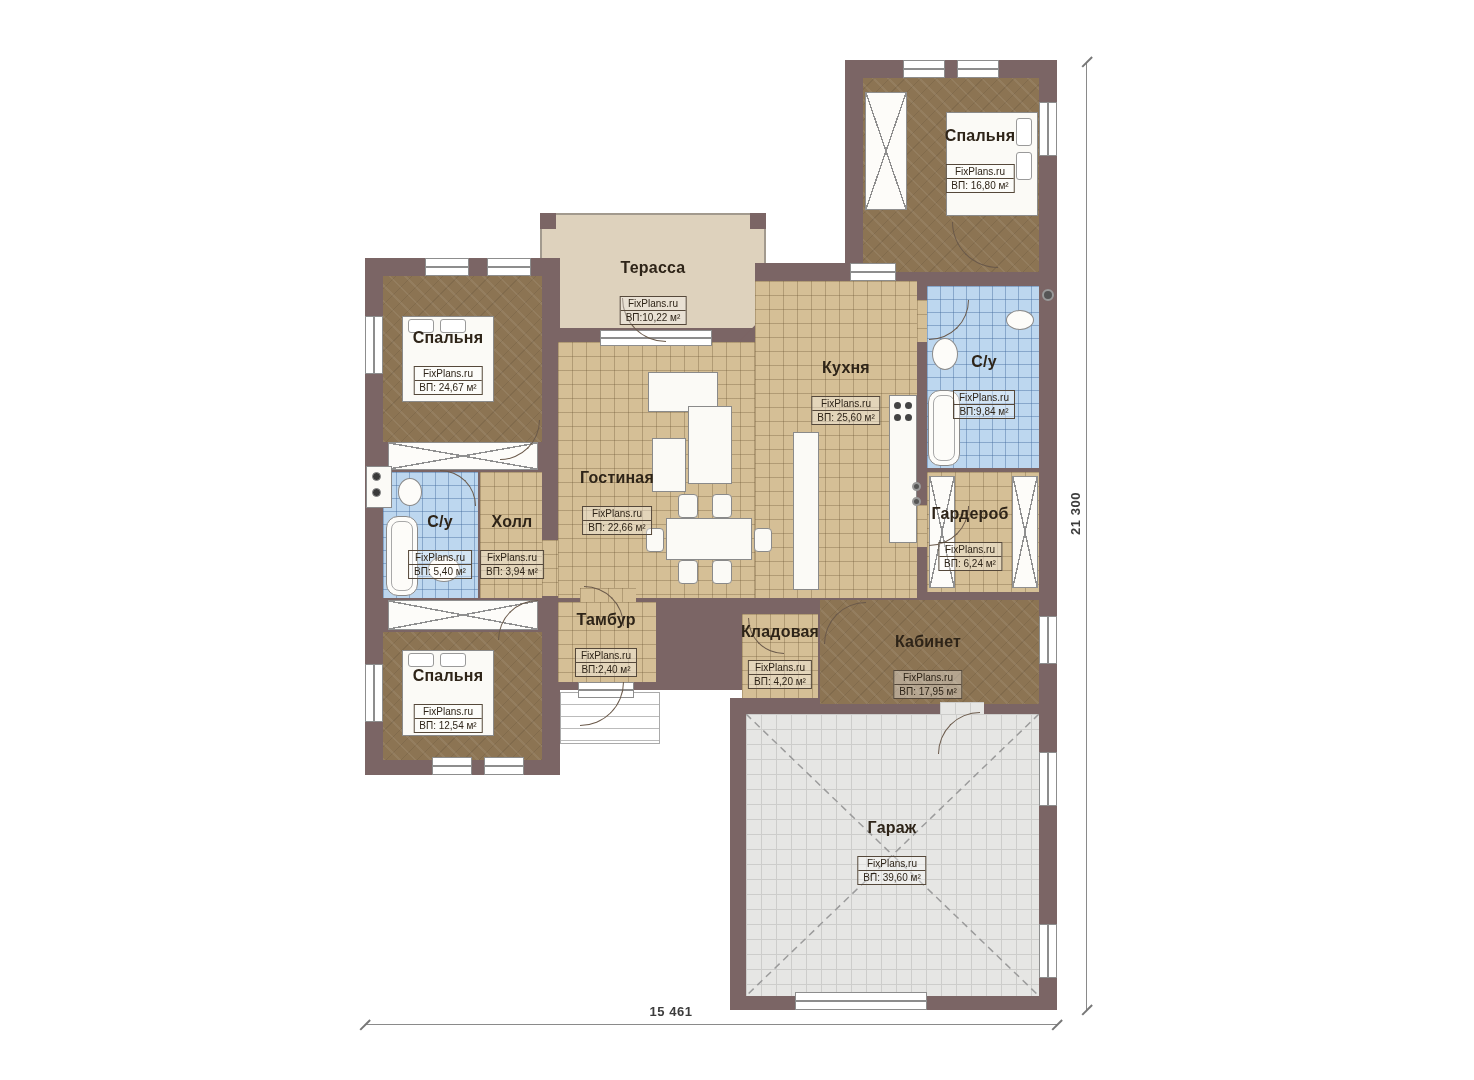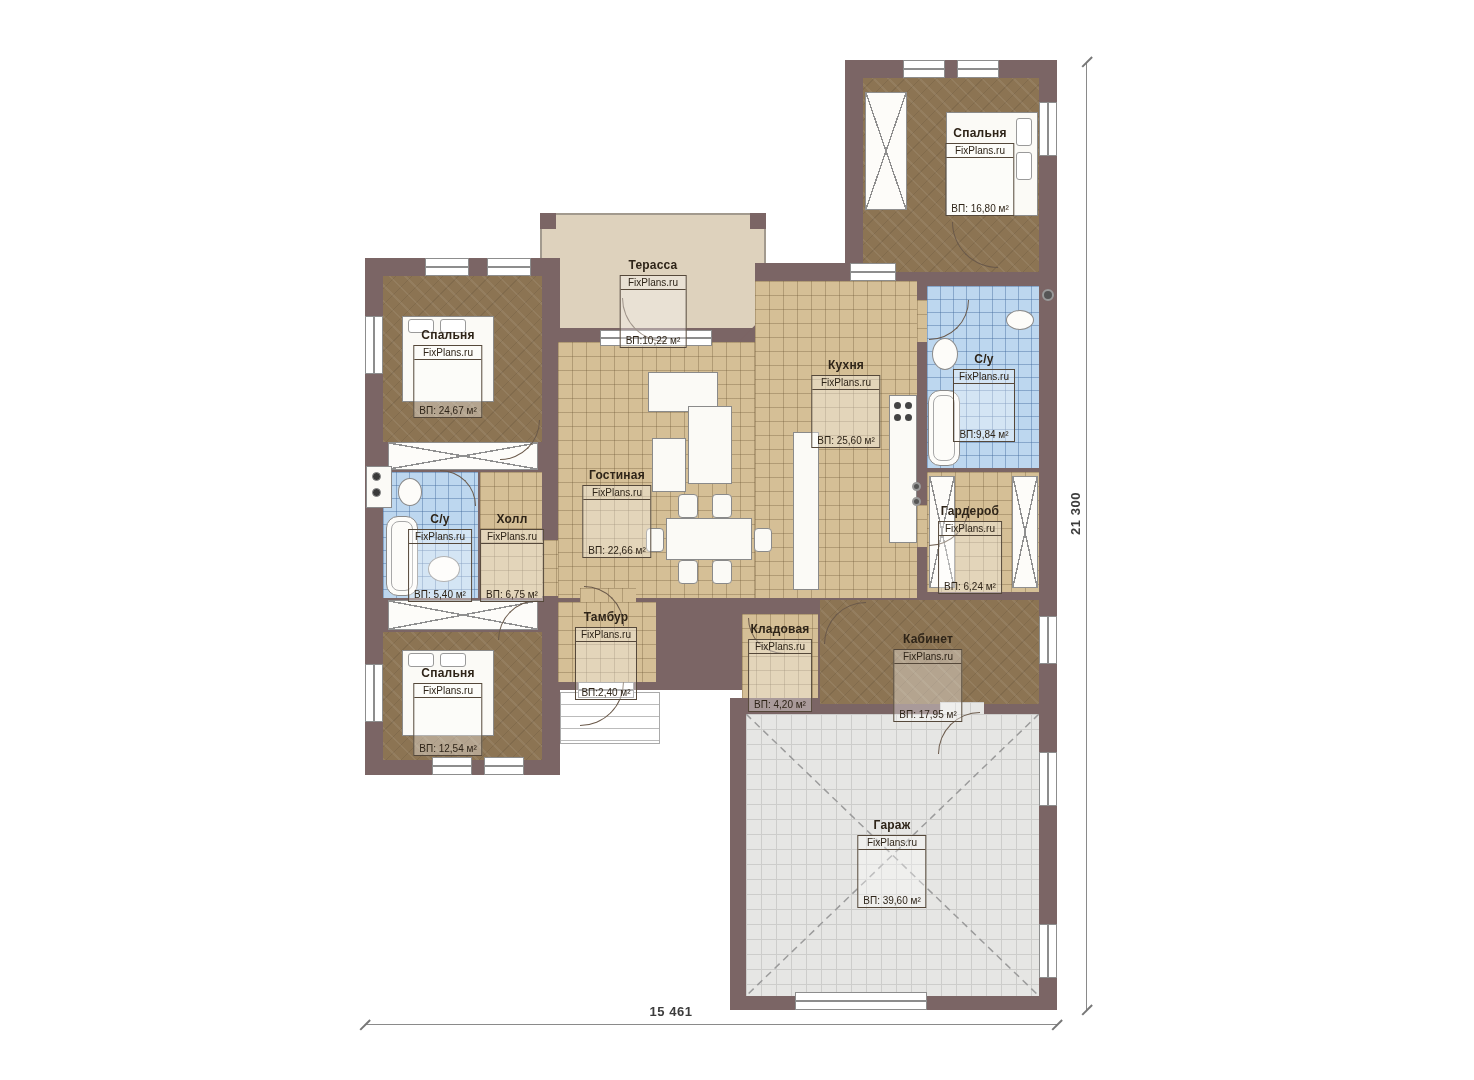--- a/index.html
+++ b/index.html
@@ -60,24 +60,24 @@
   .oval { position:absolute; background:#fdfcf9; border:1px solid #8a8a8a; border-radius:50%; z-index:4; }
   .knob { position:absolute; width:9px; height:9px; border-radius:50%; background:#3a3a3a; border:1.5px solid #888; z-index:5; }
   .burner { position:absolute; width:7px; height:7px; border-radius:50%; background:#444; z-index:5; }
   .vent { position:absolute; border-radius:50%; background:#555; border:2px solid #999; z-index:5; }
 
   .porch { position:absolute; left:560px; top:692px; width:100px; height:52px; z-index:0;
     border:1px solid #aaa; background:repeating-linear-gradient(to bottom, #fff 0 11px, #bbb 11px 12px); }
 
   .room-label { position:absolute; z-index:6; display:flex; flex-direction:column; align-items:center;
     transform:translateX(-50%); color:#2e2418; font-size:10px; line-height:1.3; white-space:nowrap; }
-  .room-label .name { font-weight:700; font-size:12px; margin-bottom:1px; letter-spacing:0.2px; }
+  .room-label .name { font-weight:700; font-size:16px; margin-bottom:17px; letter-spacing:0.2px; }
   .room-label .box { border:1px solid #55483a; background:rgba(255,255,255,0.35); text-align:center; }
   .room-label .wm { border-bottom:1px solid #55483a; padding:0 5px; }
-  .room-label .area { padding:0 5px;margin-top:44px; }
+  .room-label .area { padding:0 5px; }
 
   .dim-line { position:absolute; background:#8a8a8a; z-index:7; }
   .dim-tick { position:absolute; width:14px; height:1.5px; background:#777; transform:rotate(-45deg); z-index:7; }
   .dim-text { position:absolute; color:#3c3c3c; font-size:13px; font-weight:600; letter-spacing:0.5px;
     text-align:center; z-index:7; }
 </style>
 </head>
 <body>
 
 <div id="plan">
@@ -242,21 +242,21 @@
     <div class="box">
       <div class="wm">FixPlans.ru</div>
       <div class="area">ВП: 22,66 м²</div>
     </div>
   </div>
 
   <div class="room-label" style="left:512px;top:512px">
     <div class="name">Холл</div>
     <div class="box">
       <div class="wm">FixPlans.ru</div>
-      <div class="area">ВП: 6,75 м²</div>
+      <div class="area">ВП: 3,94 м²</div>
     </div>
   </div>
 
   <div class="room-label" style="left:440px;top:512px">
     <div class="name">С/у</div>
     <div class="box">
       <div class="wm">FixPlans.ru</div>
       <div class="area">ВП: 5,40 м²</div>
     </div>
   </div>

